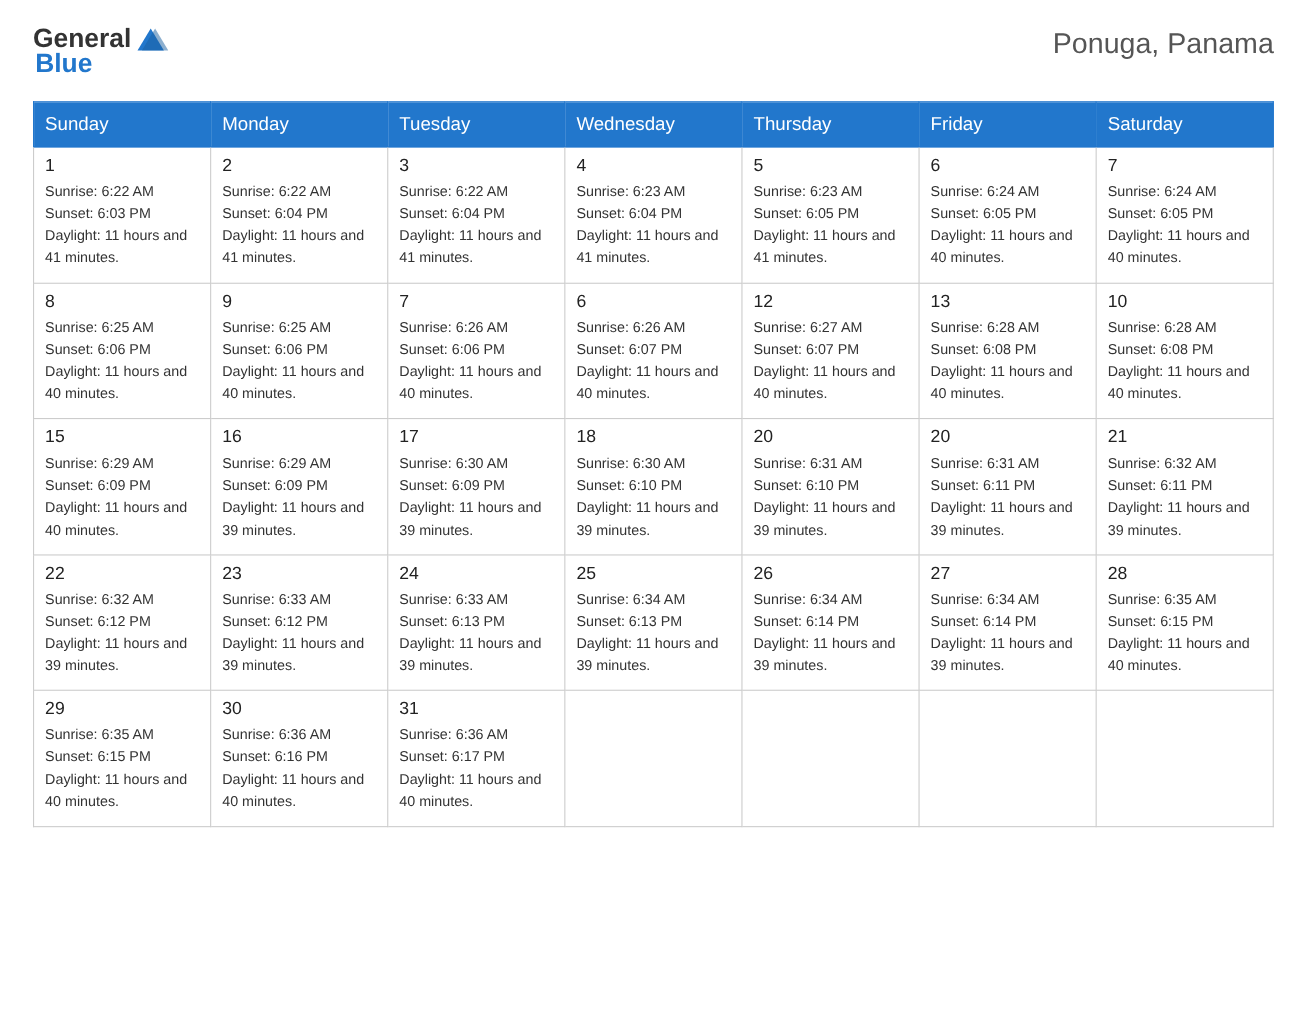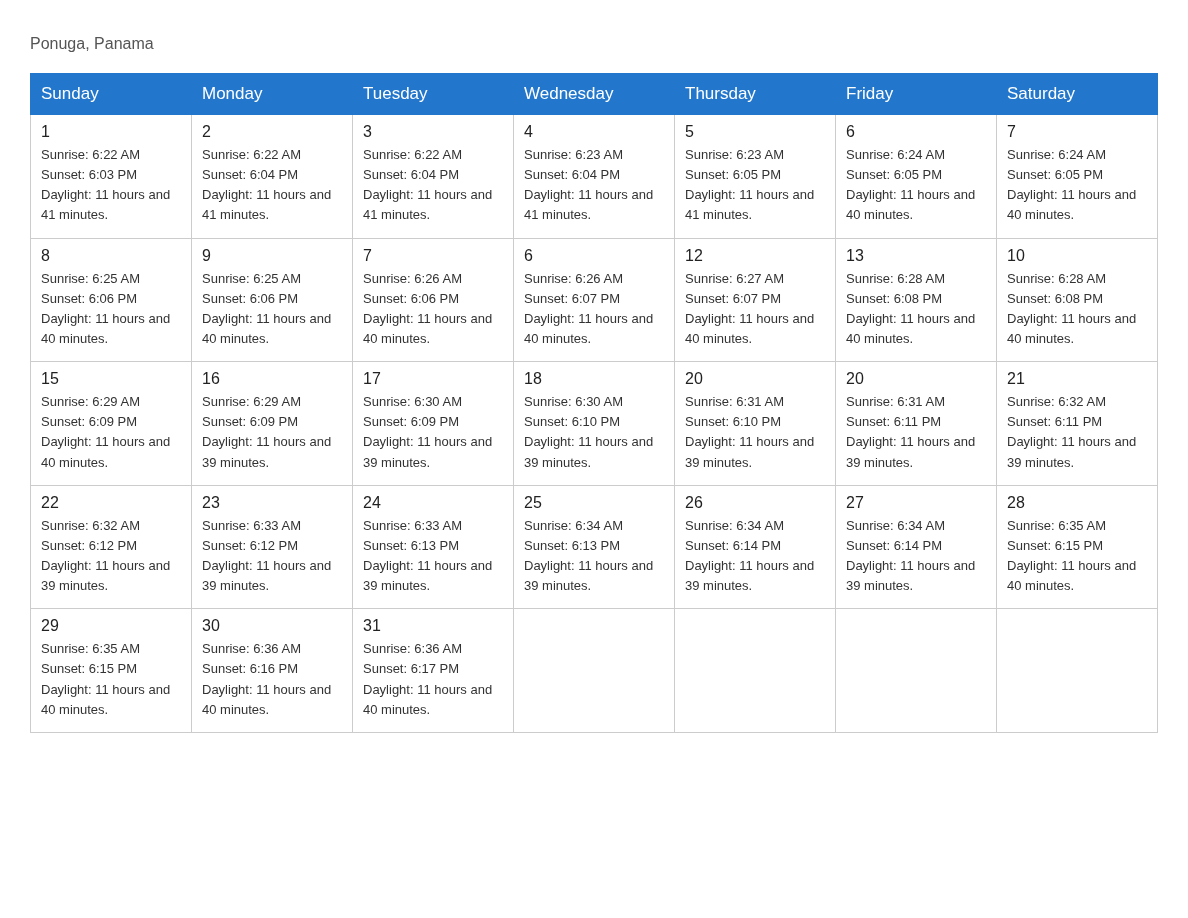--- a/index.html
+++ b/index.html
@@ -19,23 +19,23 @@
     .title-area {
       text-align: right;
     }
     .calendar-title {
       font-size: 48px;
       font-weight: normal;
       color: #222;
       line-height: 1.1;
     }
     .calendar-subtitle {
-      font-size: 16px;
+      font-size: 26px;
       color: #555;
-      margin-top: 15px;
+      margin-top: 4px;
     }
     table {
       width: 100%;
       border-collapse: collapse;
       table-layout: fixed;
       border-radius: 31px;
     }
     thead tr th {
       background-color: #2277cc;
       color: #fff;
@@ -75,20 +75,30 @@
     }
     .logo-row {
       display: flex;
       align-items: center;
     }
   </style>
 </head>
 <body>
 
 <div class="header-area">
+  <div class="logo-wrapper">
+    <div class="logo-row">
+      <span style="font-size:24px;font-weight:bold;color:#333;">General</span>
+      <svg width="32" height="32" viewBox="0 0 32 32" style="margin: 0 2px;">
+        <polygon points="16,6 28,26 4,26" fill="#2277cc"></polygon>
+        <polygon points="20,6 32,26 8,26" fill="#1a5fa0" opacity="0.5"></polygon>
+      </svg>
+    </div>
+    <span style="font-size:24px;font-weight:bold;color:#2277cc;margin-top:-8px;margin-left:2px;">Blue</span>
+  </div>
   <div class="title-area">
     <div class="calendar-subtitle">Ponuga, Panama</div>
   </div>
 </div>
 
 <table>
   <thead>
     <tr>
     <th>Sunday</th>
         <th>Monday</th>

